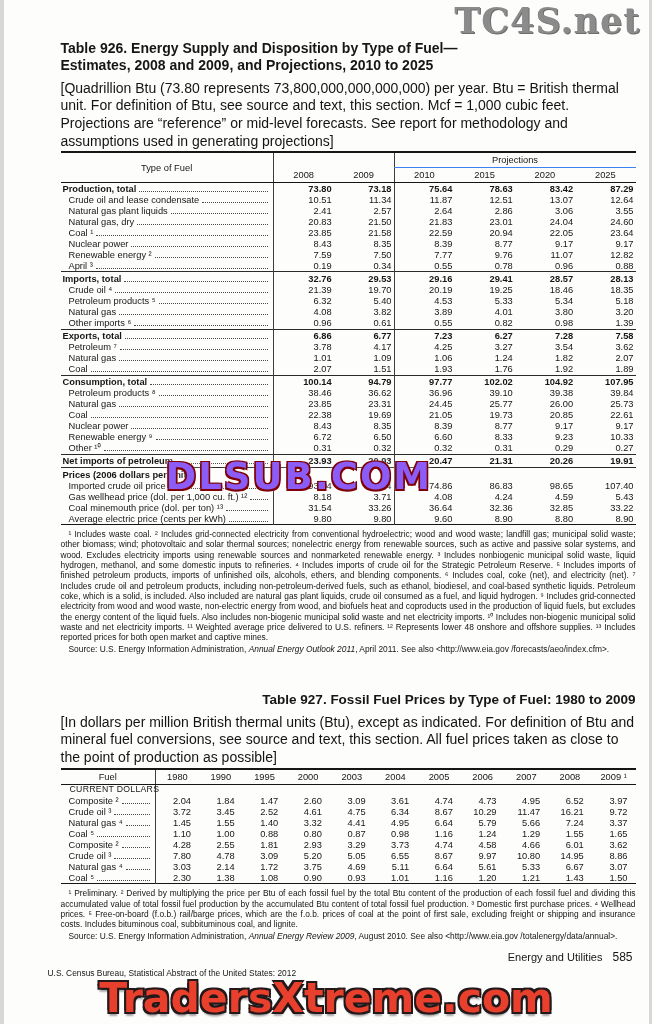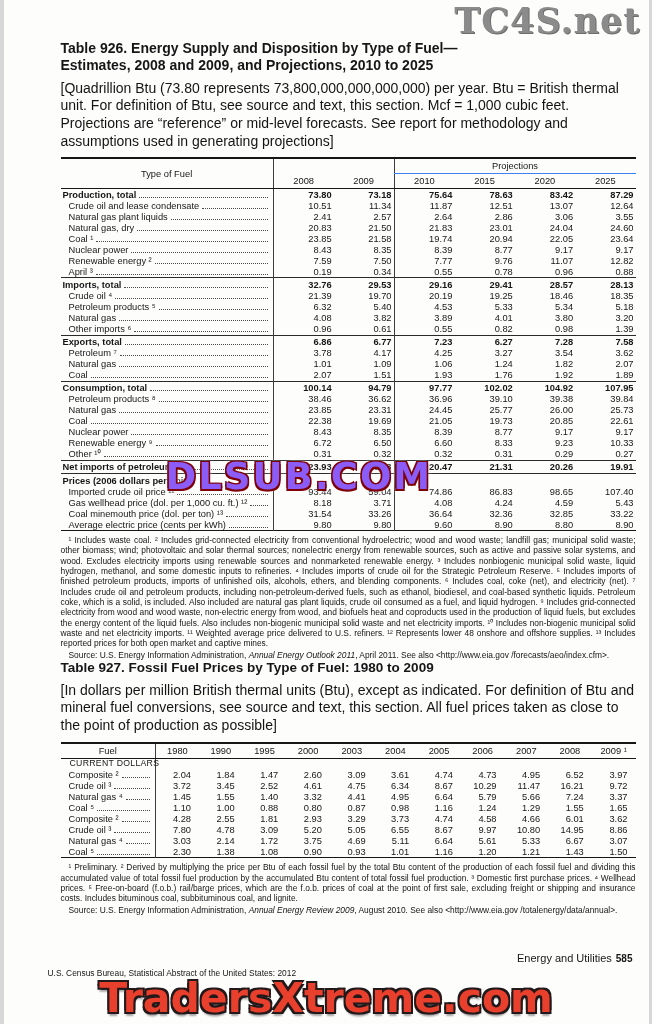--- a/index.html
+++ b/index.html
@@ -28,25 +28,25 @@
   .wm-bottom {
     position:absolute; bottom:2px; left:50%; transform:translateX(-50%); z-index:6;
     font-family:"DejaVu Sans", sans-serif; font-weight:bold; font-size:41px;
     color:#e8402c; white-space:nowrap;
     text-shadow:-2px -2px 0 #23191a, 2px -2px 0 #23191a,
                 -2px 2px 0 #23191a, 2px 2px 0 #23191a, 0 4px 2px rgba(0,0,0,0.35);
   }
 
   
   .t-title { margin-top:34px; font-size:14px; font-weight:bold; line-height:1.24; white-space:pre-line; }
-  .t-title2 { font-size:13.5px; font-weight:bold; line-height:1.24; }
+  .t-title2 { margin-top:38px; font-size:13.5px; font-weight:bold; line-height:1.24;text-align:right; }
   .t-note { margin-top:5px; font-size:14px; line-height:1.26; color:#141414; }
 
   
-  table.data { width:100%; border-collapse:collapse; margin-top:7px;
+  table.data { width:100%; border-collapse:collapse; margin-top:1px;
                border-top:2px solid #161616; border-bottom:1.4px solid #161616; table-layout:fixed; }
   table.data th { font-weight:normal; font-size:9.3px; padding:2px 2px; }
   .stub-h { border-right:1px solid #3d3d3d; border-bottom:1px solid #161616;
             text-align:center; vertical-align:middle; }
   .gap-h { }
   .proj-h { border-bottom:1px solid #3b82f6; text-align:center; padding-bottom:1px; }
   .yr { text-align:center; border-bottom:1px solid #161616; }
   .vline { border-left:1px solid #3d3d3d; }
 
   table.data td { font-size:9.3px; line-height:1.08; padding:0.5px 2px; vertical-align:bottom; }
@@ -64,21 +64,21 @@
   .section .stub-flex { padding-left:7px; }
 
   
   .fn { margin-top:4px; font-size:8.4px; line-height:1.23; text-align:justify; color:#141414; }
   .fn p { text-indent:8px; }
   .fn .src { margin-top:1px; }
   .fn i { font-style:italic; }
 
   
   .footer-right { position:absolute; right:16px; bottom:60px; font-size:11px; }
-  .fr-page { font-weight:bold; font-size:10px; margin-left:4px; }
+  .fr-page { font-weight:normal; font-size:12px; margin-left:10px; }
   .footer-left { position:absolute; left:44px; bottom:46px; font-size:8.4px; }
 </style>
 </head>
 <body>
 
 <div class="page">
 
   <div class="wm-top">TC4S.net</div>
   <div class="wm-mid">DLSUB.COM</div>
   <div class="wm-bottom">TradersXtreme.com</div>
@@ -173,21 +173,21 @@
           </tr>
           <tr>
             <td class="stub ind">
               <div class="stub-flex">
                 <span class="lab">Coal ¹</span>
                 <span class="leader"></span>
               </div>
             </td>
             <td class="val">23.85</td>
             <td class="val">21.58</td>
-            <td class="val vline">19.74</td>
+            <td class="val vline">22.59</td>
             <td class="val">20.94</td>
             <td class="val">22.05</td>
             <td class="val">23.64</td>
           </tr>
           <tr>
             <td class="stub ind">
               <div class="stub-flex">
                 <span class="lab">Nuclear power</span>
                 <span class="leader"></span>
               </div>

